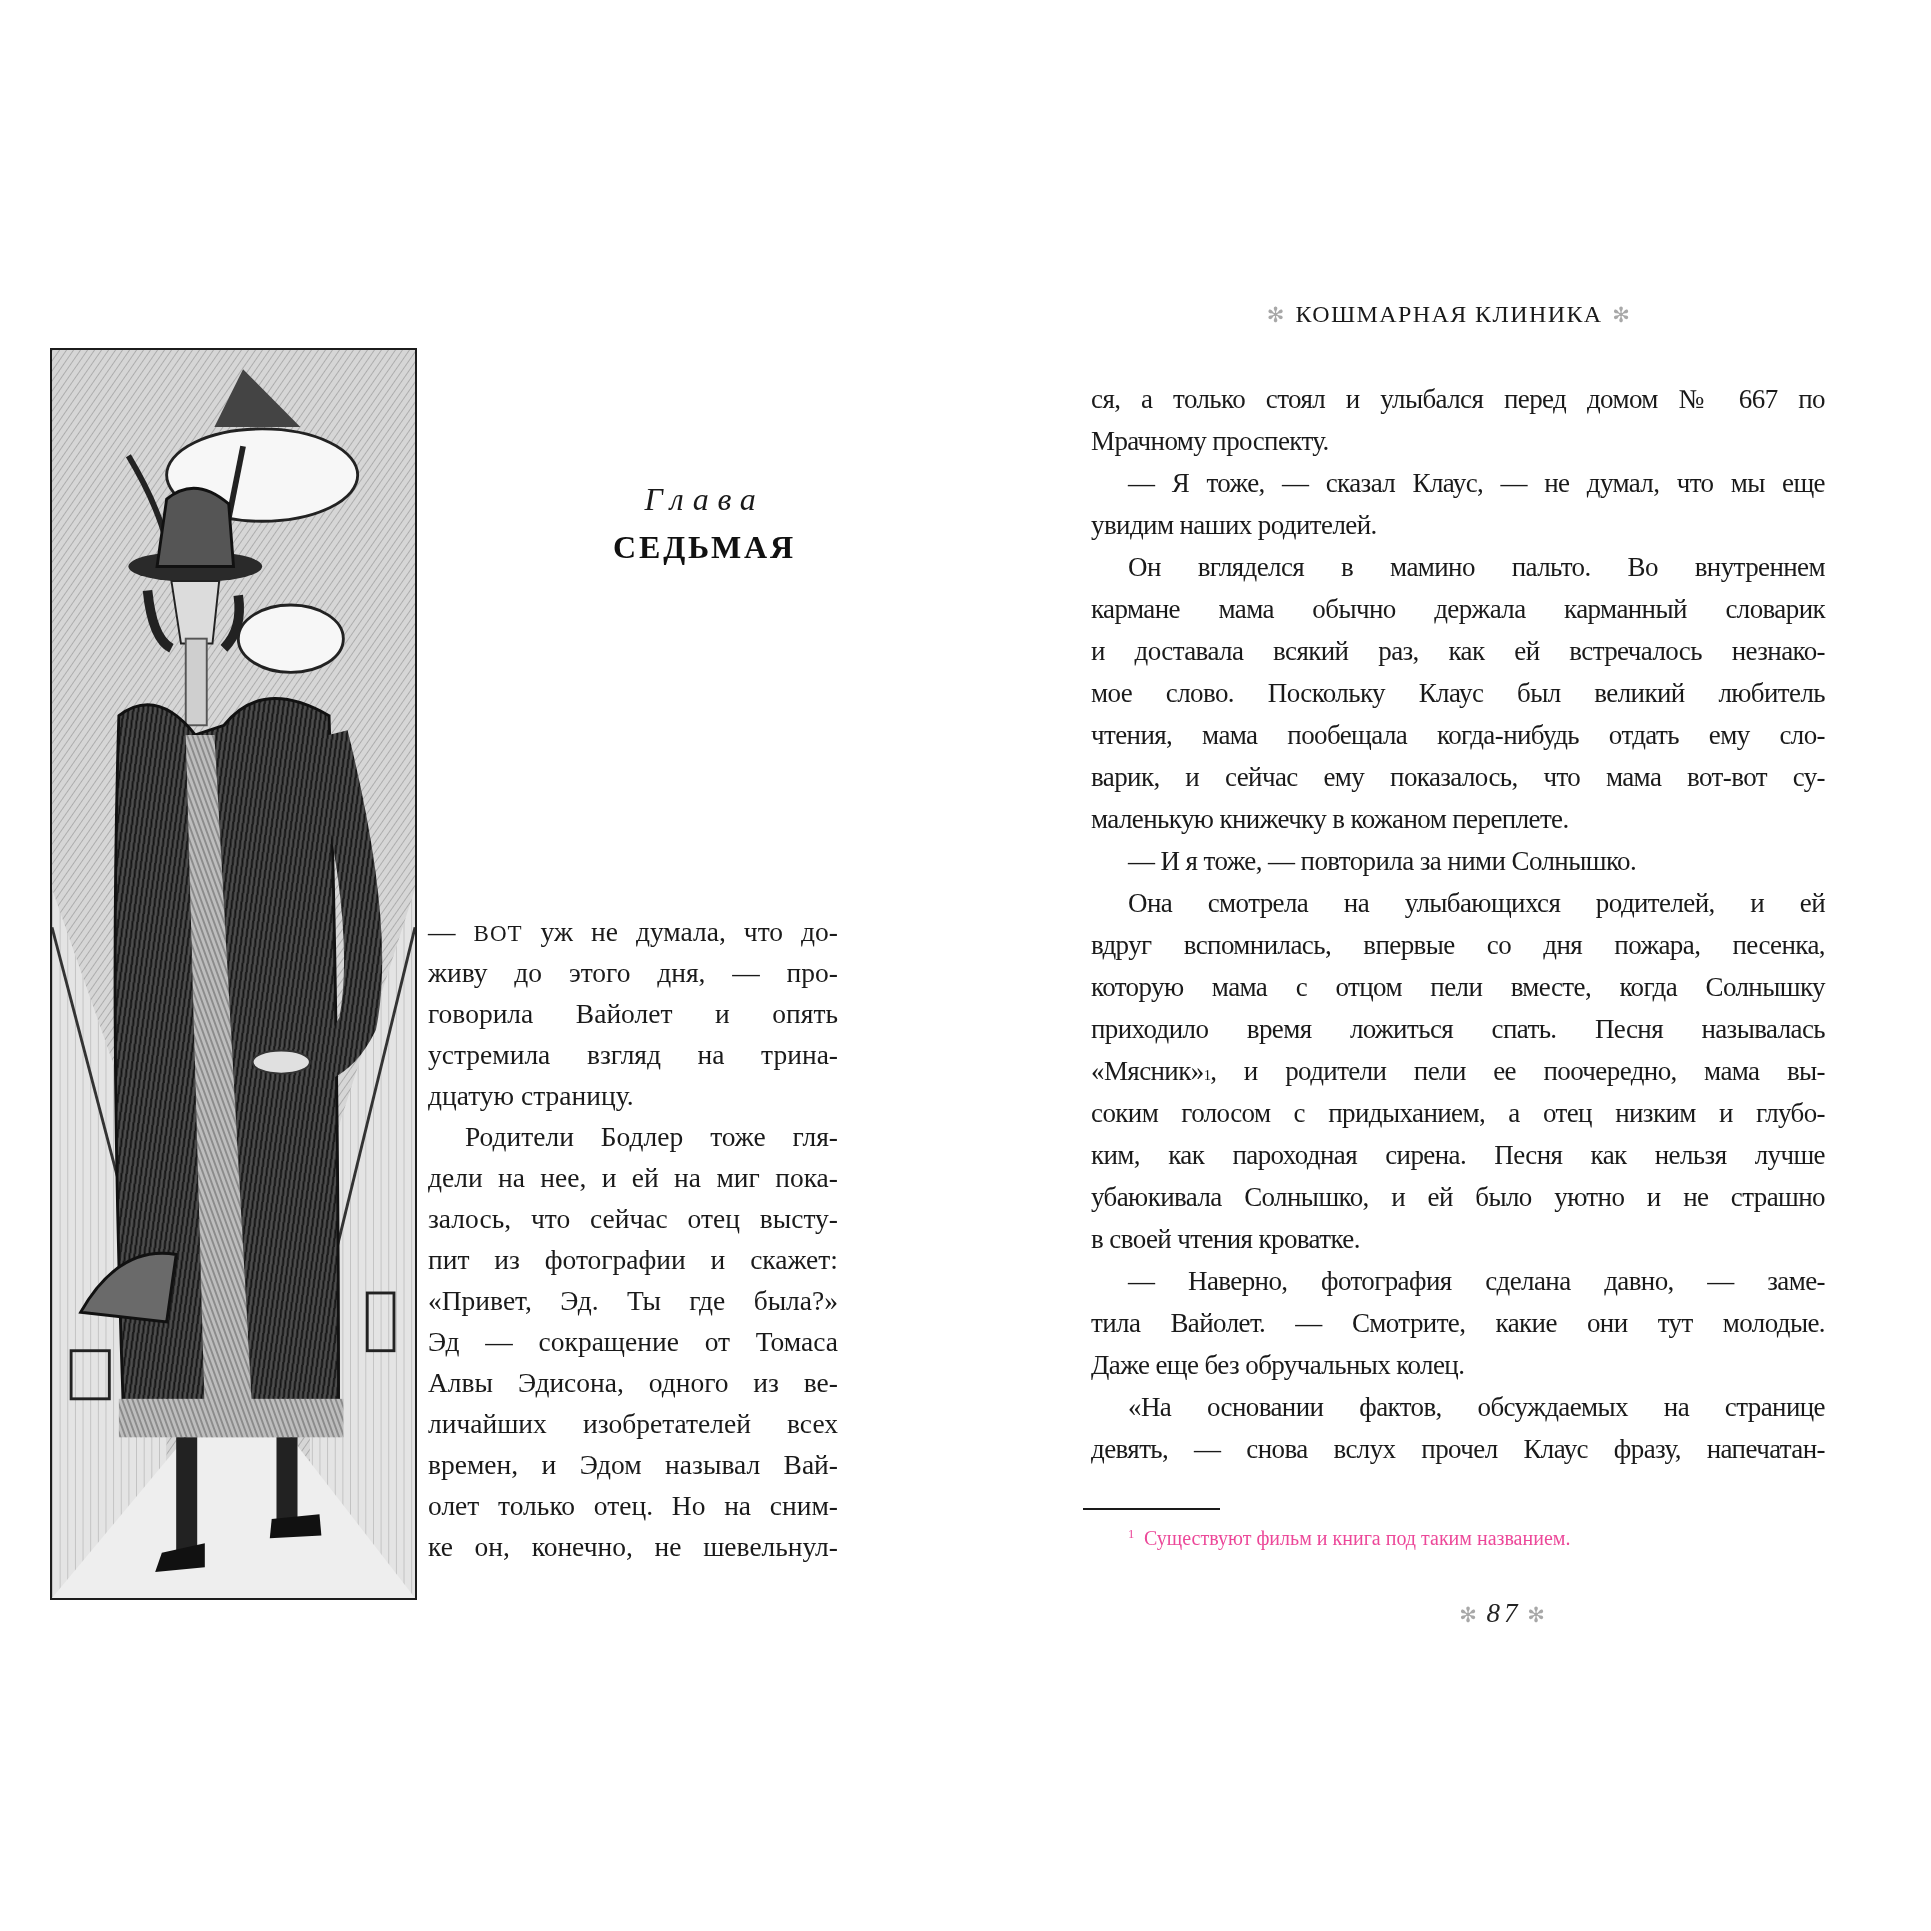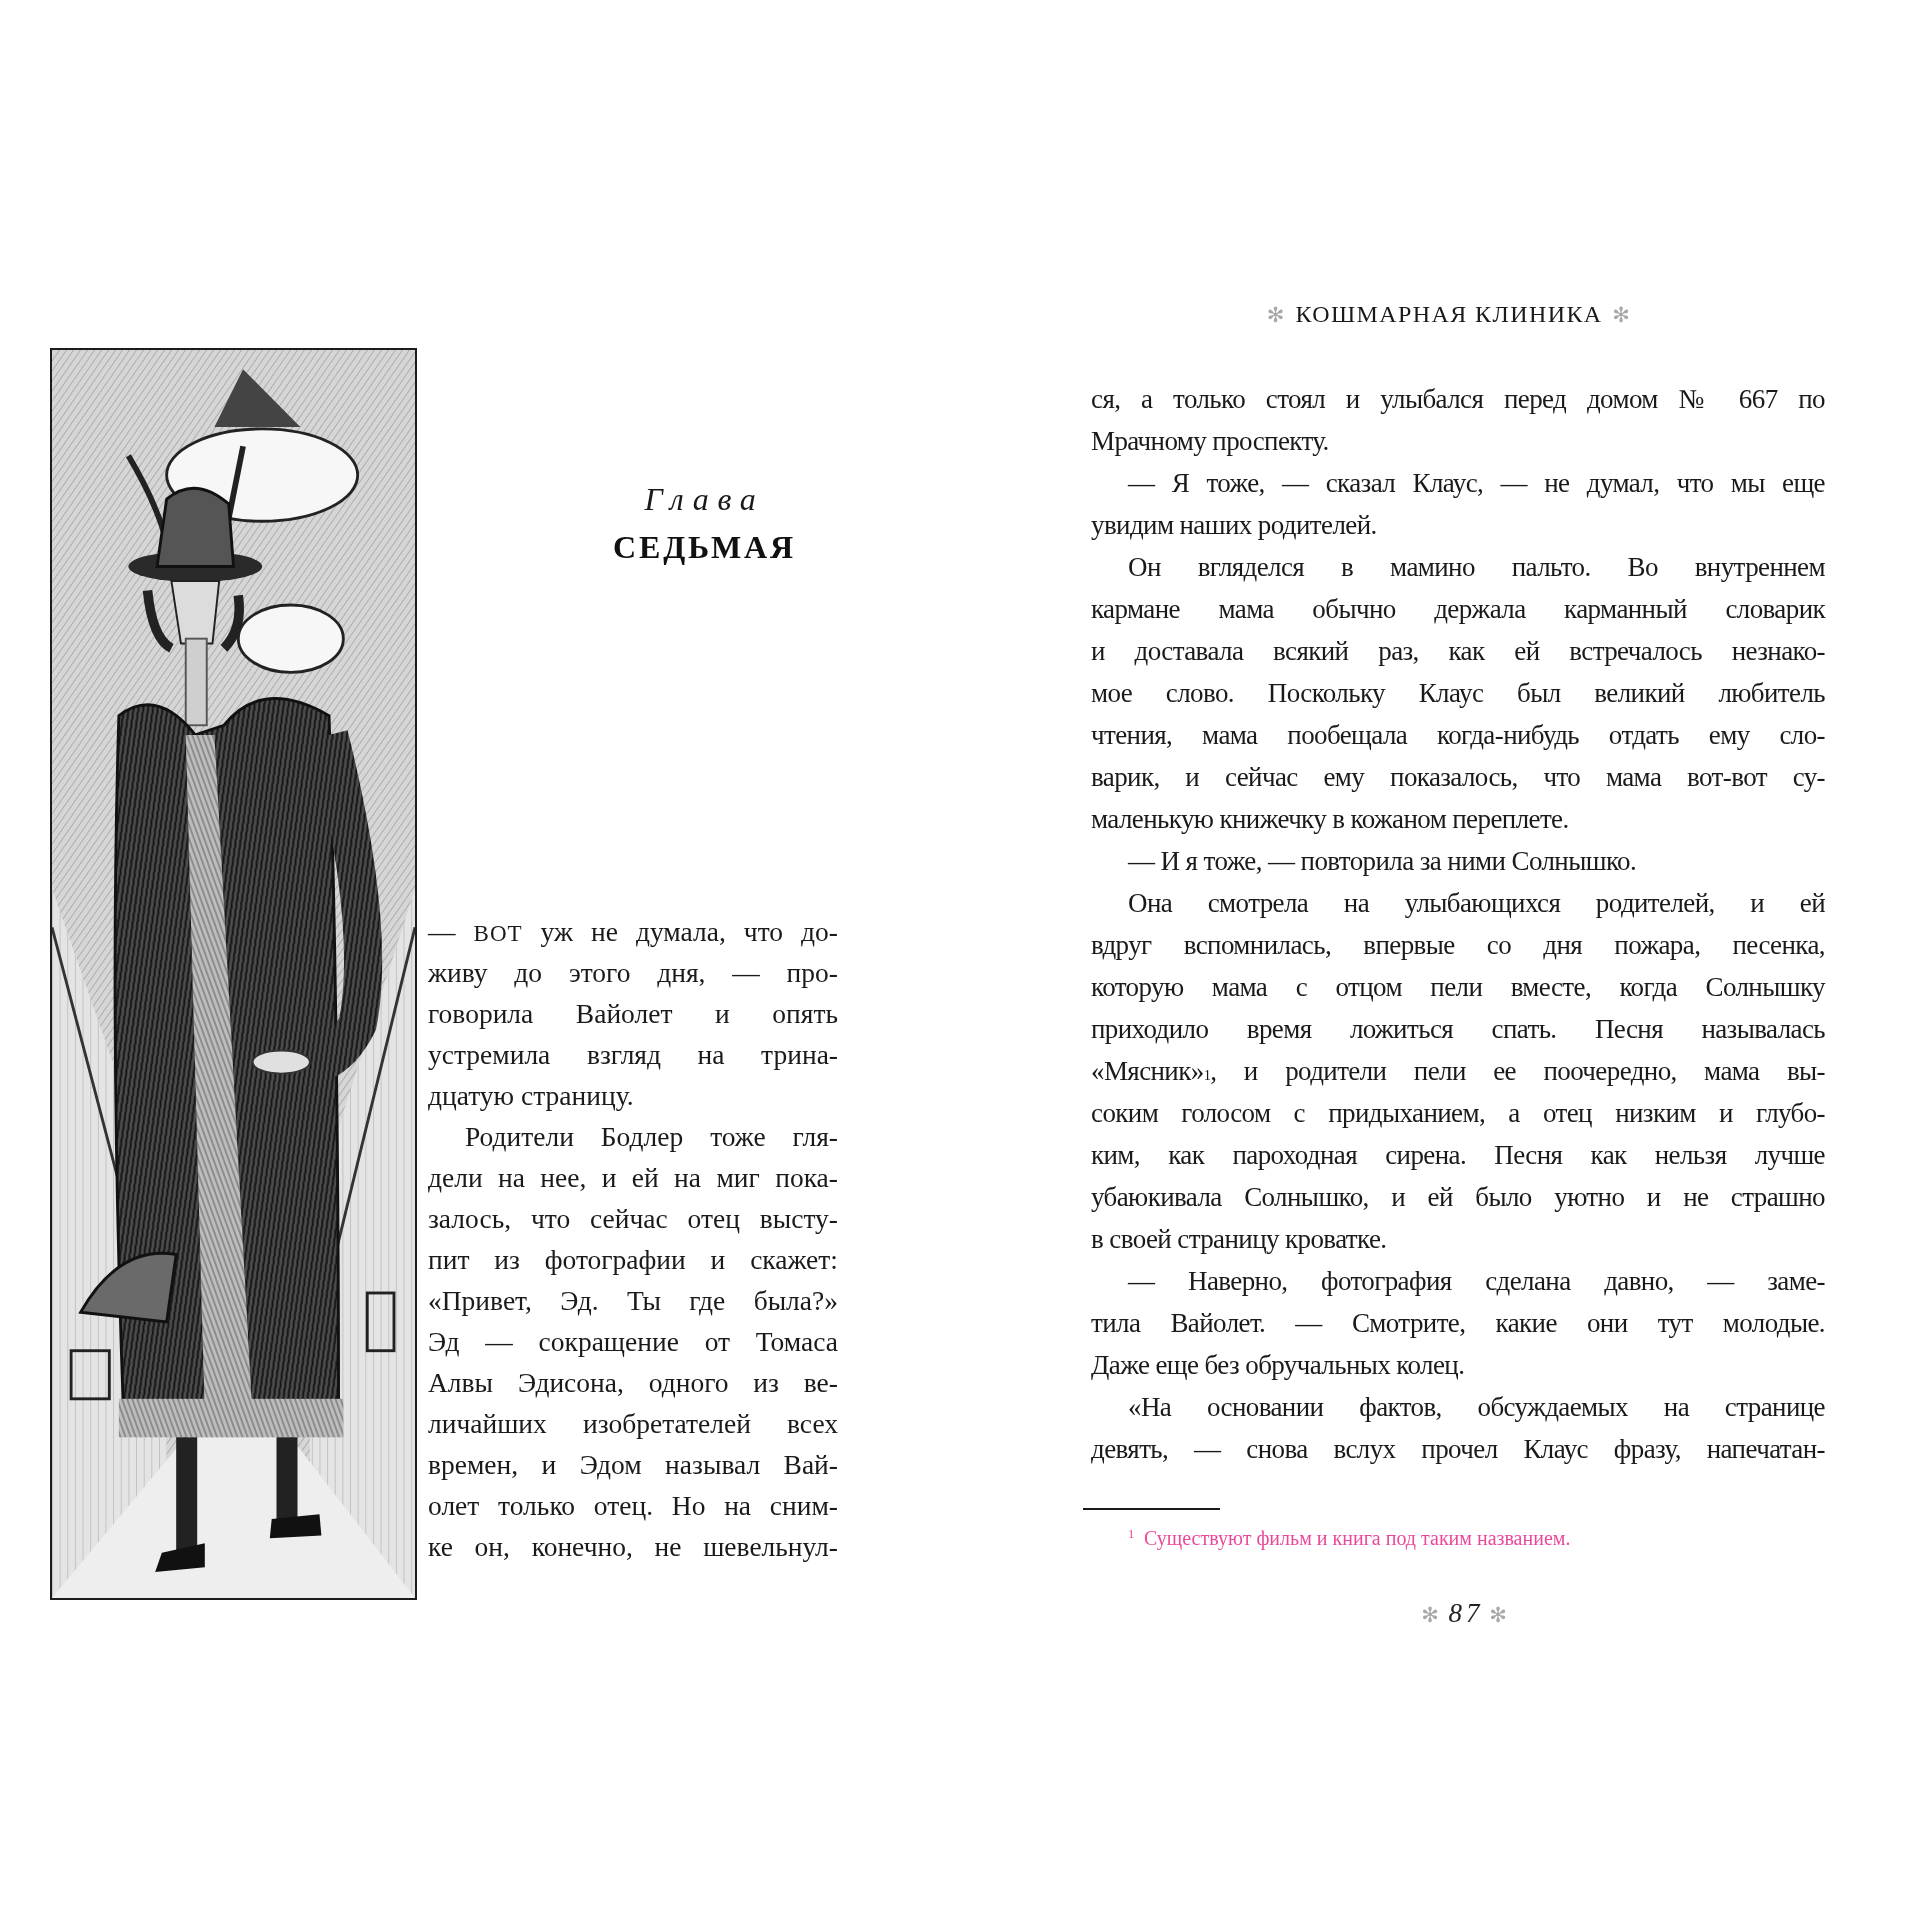--- a/index.html
+++ b/index.html
@@ -37,21 +37,21 @@
   .col-right .ln { display:block; white-space:nowrap; text-align:justify; text-align-last:justify;
                    height:42px; letter-spacing:-0.6px; }
   .col-right .ln.last { text-align-last:left; }
   .col-right .ln.indent { padding-left:37px; }
   sup.fn { font-size:14.5px; vertical-align:top; position:relative; top:3.9px; }
 
   .fn-rule { position:absolute; left:1083px; top:1508px; width:137px; height:1.9px; background:#1a1a1a; }
   .footnote { position:absolute; left:1128px; top:1527px; font-size:20px; color:#ec4899; }
   .footnote .mark { font-size:12.6px; vertical-align:top; margin-right:9.7px; }
 
-  .page-number { position:absolute; left:1408px; top:1598px; width:116px; text-align:center;
+  .page-number { position:absolute; left:1446px; top:1598px; width:116px; text-align:center;
                  font-style:italic; font-size:27px; letter-spacing:3.9px; color:#222; }
   .page-number .orn { margin:0 5.8px; font-style:normal; }
 </style>
 </head>
 <body>
 
 <div class="illus">
   <svg viewBox="0 0 380 1297" preserveAspectRatio="none">
     <defs>
       <pattern id="hatch" width="6" height="6" patternUnits="userSpaceOnUse" patternTransform="rotate(35)">
@@ -154,21 +154,21 @@
   <span class="ln last">маленькую книжечку в кожаном переплете.</span>
   <span class="ln indent last">— И я тоже, — повторила за ними Солнышко.</span>
   <span class="ln indent">Она смотрела на улыбающихся родителей, и ей</span>
   <span class="ln">вдруг вспомнилась, впервые со дня пожара, песенка,</span>
   <span class="ln">которую мама с отцом пели вместе, когда Солнышку</span>
   <span class="ln">приходило время ложиться спать. Песня называлась</span>
   <span class="ln"><span>«Мясник»</span><sup class="fn">1</sup><span>, и родители пели ее поочередно, мама вы-</span></span>
   <span class="ln">соким голосом с придыханием, а отец низким и глубо-</span>
   <span class="ln">ким, как пароходная сирена. Песня как нельзя лучше</span>
   <span class="ln">убаюкивала Солнышко, и ей было уютно и не страшно</span>
-  <span class="ln last">в своей страницу кроватке.</span>
+  <span class="ln last">в своей чтения кроватке.</span>
   <span class="ln indent">— Наверно, фотография сделана давно, — заме-</span>
   <span class="ln">тила Вайолет. — Смотрите, какие они тут молодые.</span>
   <span class="ln last">Даже еще без обручальных колец.</span>
   <span class="ln indent">«На основании фактов, обсуждаемых на странице</span>
   <span class="ln">девять, — снова вслух прочел Клаус фразу, напечатан-</span>
 </div>
 
 <div class="fn-rule"></div>
 <div class="footnote">
   <span class="mark">1</span><span>Существуют фильм и книга под таким названием.</span>

